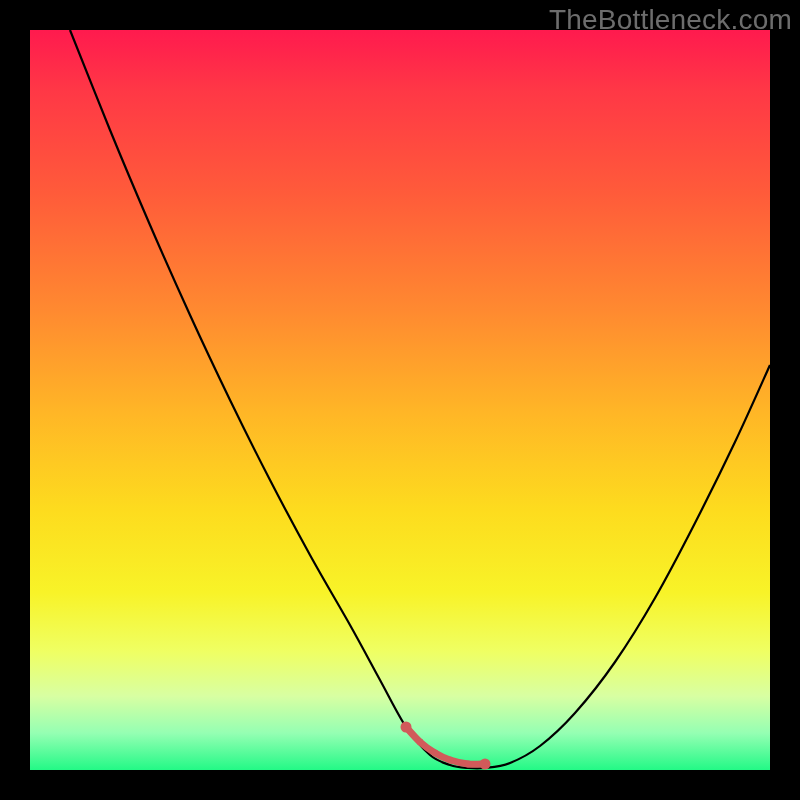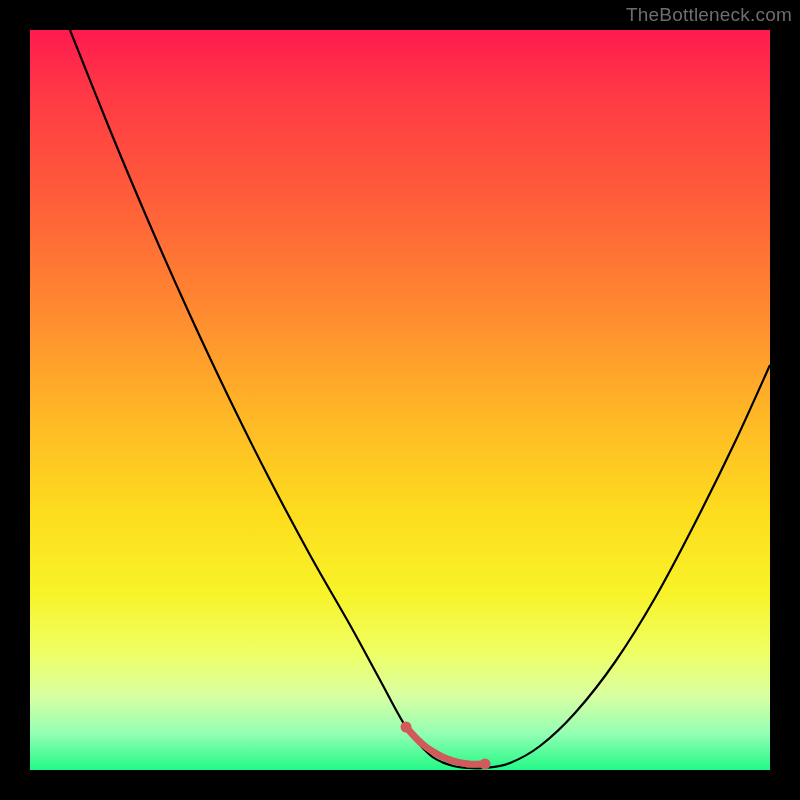--- a/index.html
+++ b/index.html
@@ -36,21 +36,21 @@
       #d8ffa2 90%,
       #95ffb3 95%,
       #23f986 100%
     );
   }
   .watermark {
     position: absolute;
     top: 4px;
     right: 8px;
     font-family: Arial, Helvetica, sans-serif;
-    font-size: 19px;
+    font-size: 28px;
     font-weight: 500;
     color: #6d6d6d;
     letter-spacing: 0.2px;
     user-select: none;
   }
   svg.curves {
     position: absolute;
     left: 0;
     top: 0;
     width: 740px;

